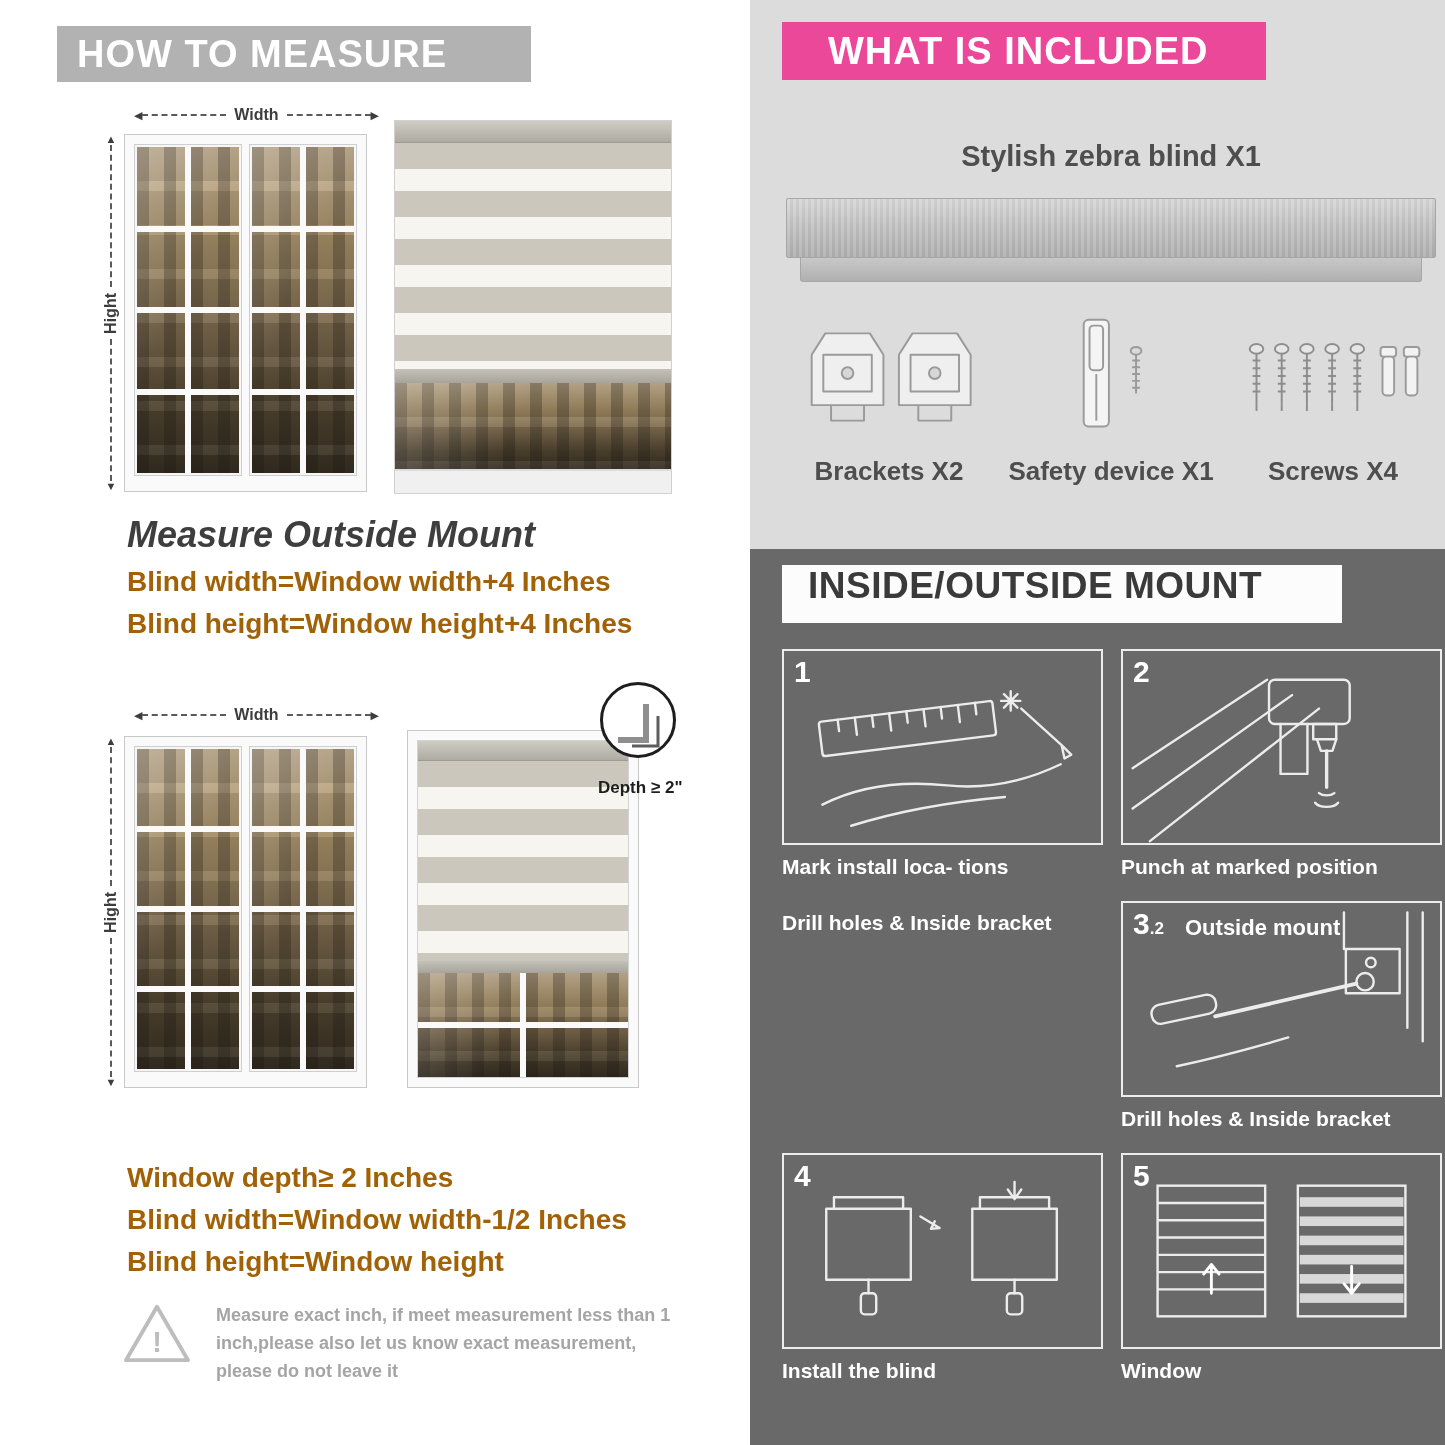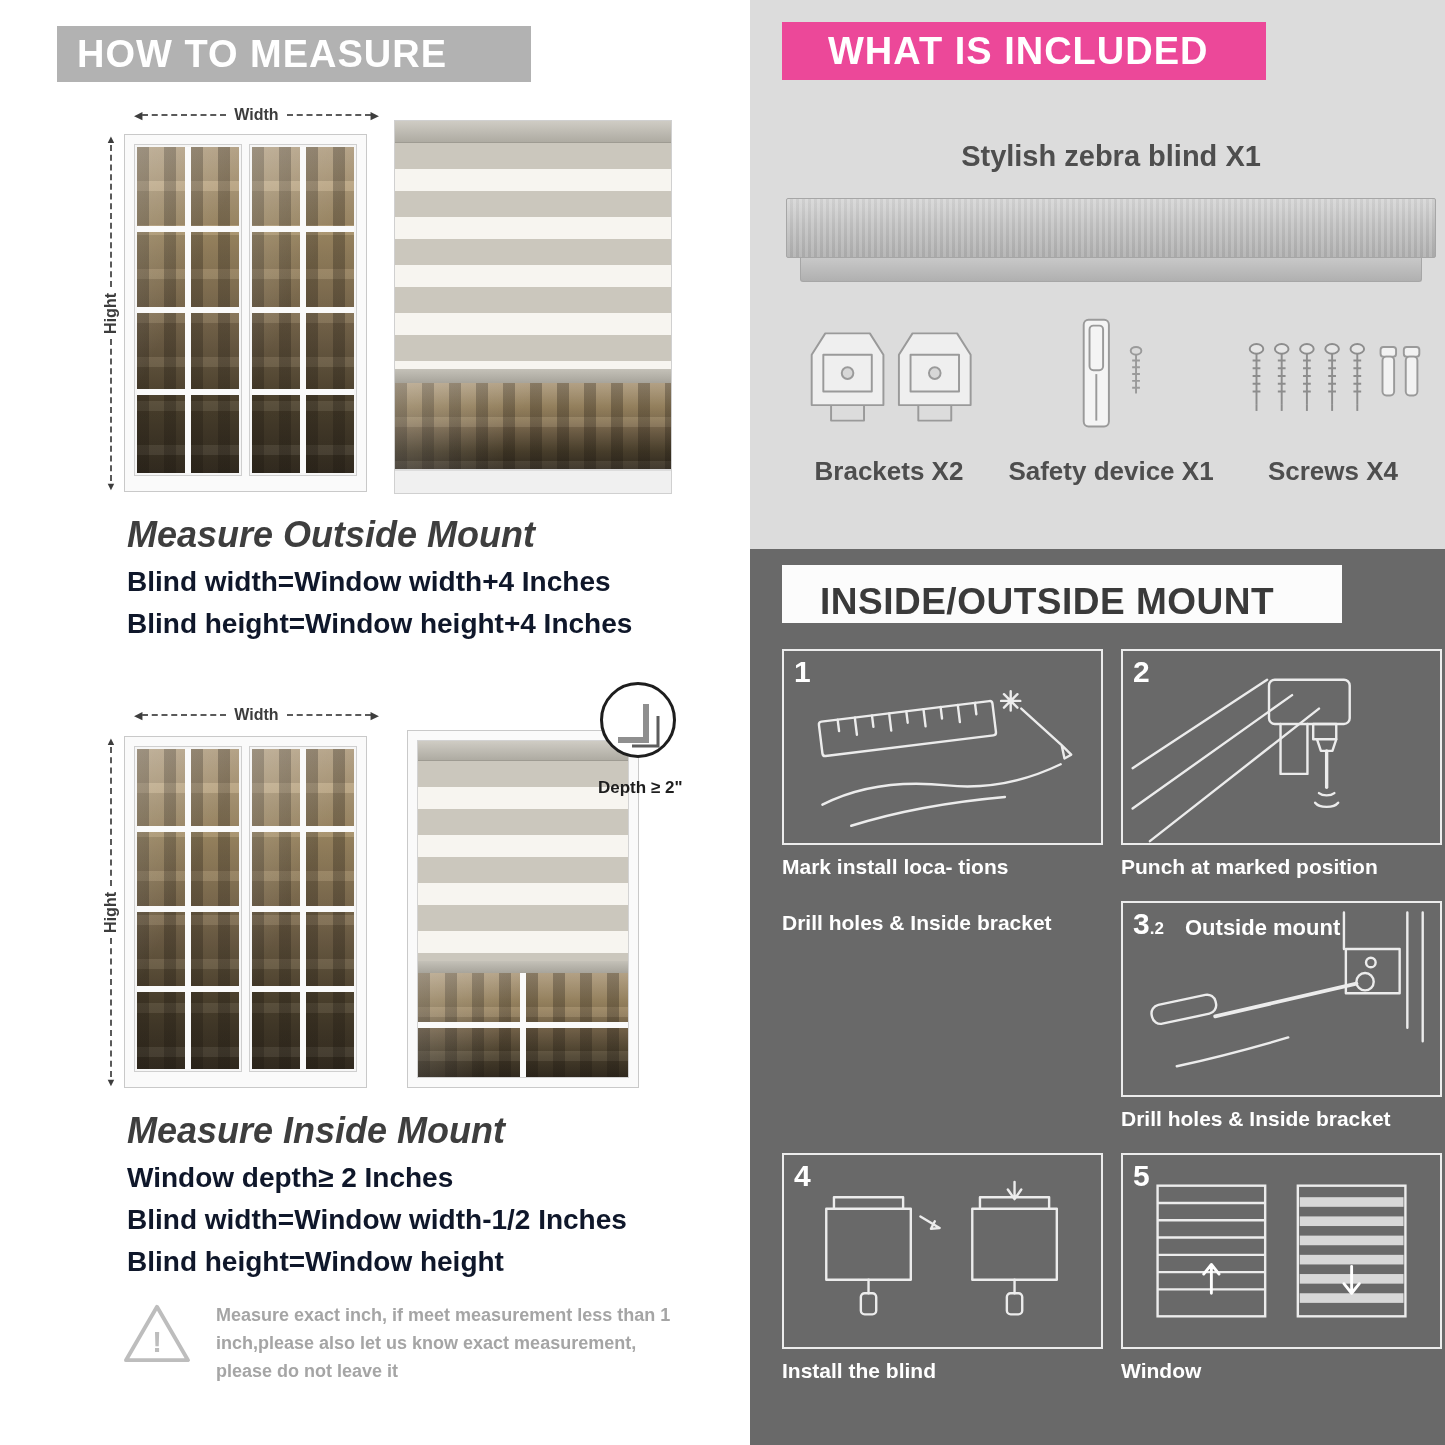--- a/index.html
+++ b/index.html
@@ -55,21 +55,21 @@
   .blind2inner .stripes { height:200px; }
   .blind2inner .rail { height:12px; }
   .photo2 { flex:1; position:relative; }
 
   .depth-circle { position:absolute; width:76px; height:76px; border:3px solid #1e1e1e; border-radius:50%;
                   background:#fff; display:flex; align-items:center; justify-content:center; }
   .depth-label { position:absolute; font-size:17px; font-weight:bold; color:#1e1e1e; white-space:nowrap; }
 
   .mtitle { position:absolute; left:100px; font-size:36px; font-weight:bold; color:#3e3e3e; white-space:nowrap;font-style:italic; }
   .t1 { top:514px; } .t2 { top:1110px; }
-  .mline { position:absolute; left:100px; font-size:28px; font-weight:bold; color:#0f172a; white-space:nowrap; }
+  .mline { position:absolute; left:100px; font-size:28px; font-weight:bold; color:#a16207; white-space:nowrap; }
   .ol1 { top:566px; } .ol2 { top:608px; }
   .il1 { top:1162px; } .il2 { top:1204px;text-align:right; } .il3 { top:1246px; }
 
   .warn { position:absolute; left:95px; top:1302px; width:550px; display:flex; gap:24px; align-items:flex-start; }
   .warn-icon { width:70px; height:64px; flex:0 0 auto; }
   .warn-text { font-size:18px; font-weight:bold; color:#a5a5a5; line-height:1.55; }
 
   
   .rtop { position:absolute; left:723px; top:0; width:722px; height:549px; background:#dcdcdc; }
   .rheader { position:absolute; left:32px; top:22px; width:484px; height:58px; background:#ec4899;
@@ -86,21 +86,21 @@
                background:linear-gradient(180deg,#c8c8c8,#b0b0b0);
                border:1px solid #a6a6a6; border-top:none; border-radius:0 0 3px 3px; }
   .included-items { position:absolute; left:28px; top:314px; width:666px; display:flex; }
   .inc-col { flex:1; display:flex; flex-direction:column; align-items:center; gap:16px; }
   .inc-icon { height:126px; }
   .inc-label { font-size:26px; font-weight:bold; color:#4e4e4e; white-space:nowrap; }
 
   
   .rbottom { position:absolute; left:723px; top:549px; width:722px; height:896px; background:#696969; }
   .mheader { position:absolute; left:32px; top:16px; width:560px; height:58px; background:#fcfcfc;
-             display:flex; align-items:flex-end; padding-left:38px; }
+             display:flex; align-items:flex-start; padding-left:26px; }
   .mheader-text { color:#3a3a3a; font-size:37px; font-weight:bold; letter-spacing:.5px; }
   .panels { position:absolute; left:32px; top:100px; width:660px; display:grid;
             grid-template-columns:1fr 1fr; column-gap:18px; row-gap:22px; }
   .panel { height:196px; border:2px solid #ececec; position:relative; overflow:hidden; }
   .art { position:absolute; inset:0; width:100%; height:100%; }
   .badge { position:absolute; top:6px; left:10px; color:#fff; font-weight:bold; font-size:30px; line-height:1; }
   .badge .sub { font-size:17px; }
   .ptitle { position:absolute; top:12px; left:62px; color:#fff; font-weight:bold; font-size:22px; }
   .caption { margin-top:10px; color:#fff; font-size:21px; font-weight:bold; }
 </style>
@@ -199,21 +199,20 @@
       </div>
       <div class="depth-circle" style="left:498px;top:-16px;">
         <svg width="56" height="56" viewBox="0 0 56 56">
           <path d="M8 48 H36 V12" fill="none" stroke="#8f8f8f" stroke-width="6"></path>
           <path d="M22 54 H48 V24" fill="none" stroke="#5d5d5d" stroke-width="3"></path>
         </svg>
       </div>
       <div class="depth-label" style="left:496px;top:80px;">Depth ≥ 2"</div>
     </div>
 
-    <div class="mtitle t2">Measure Inside Mount</div>
     <div class="mline il1">Window depth≥ 2 Inches</div>
     <div class="mline il2">Blind width=Window width-1/2 Inches</div>
     <div class="mline il3">Blind height=Window height</div>
 
     <div class="warn">
       <svg class="warn-icon" viewBox="0 0 72 66">
         <path d="M36 5 L68 60 H4 Z" fill="none" stroke="#bdbdbd" stroke-width="4" stroke-linejoin="round"></path>
         <text x="36" y="52" text-anchor="middle" font-size="30" font-weight="bold" fill="#bdbdbd" font-family="Liberation Sans, sans-serif">!</text>
       </svg>
       <p class="warn-text">Measure exact inch, if meet measurement less than 1 inch,please also let us know exact measurement, please do not leave it</p>

